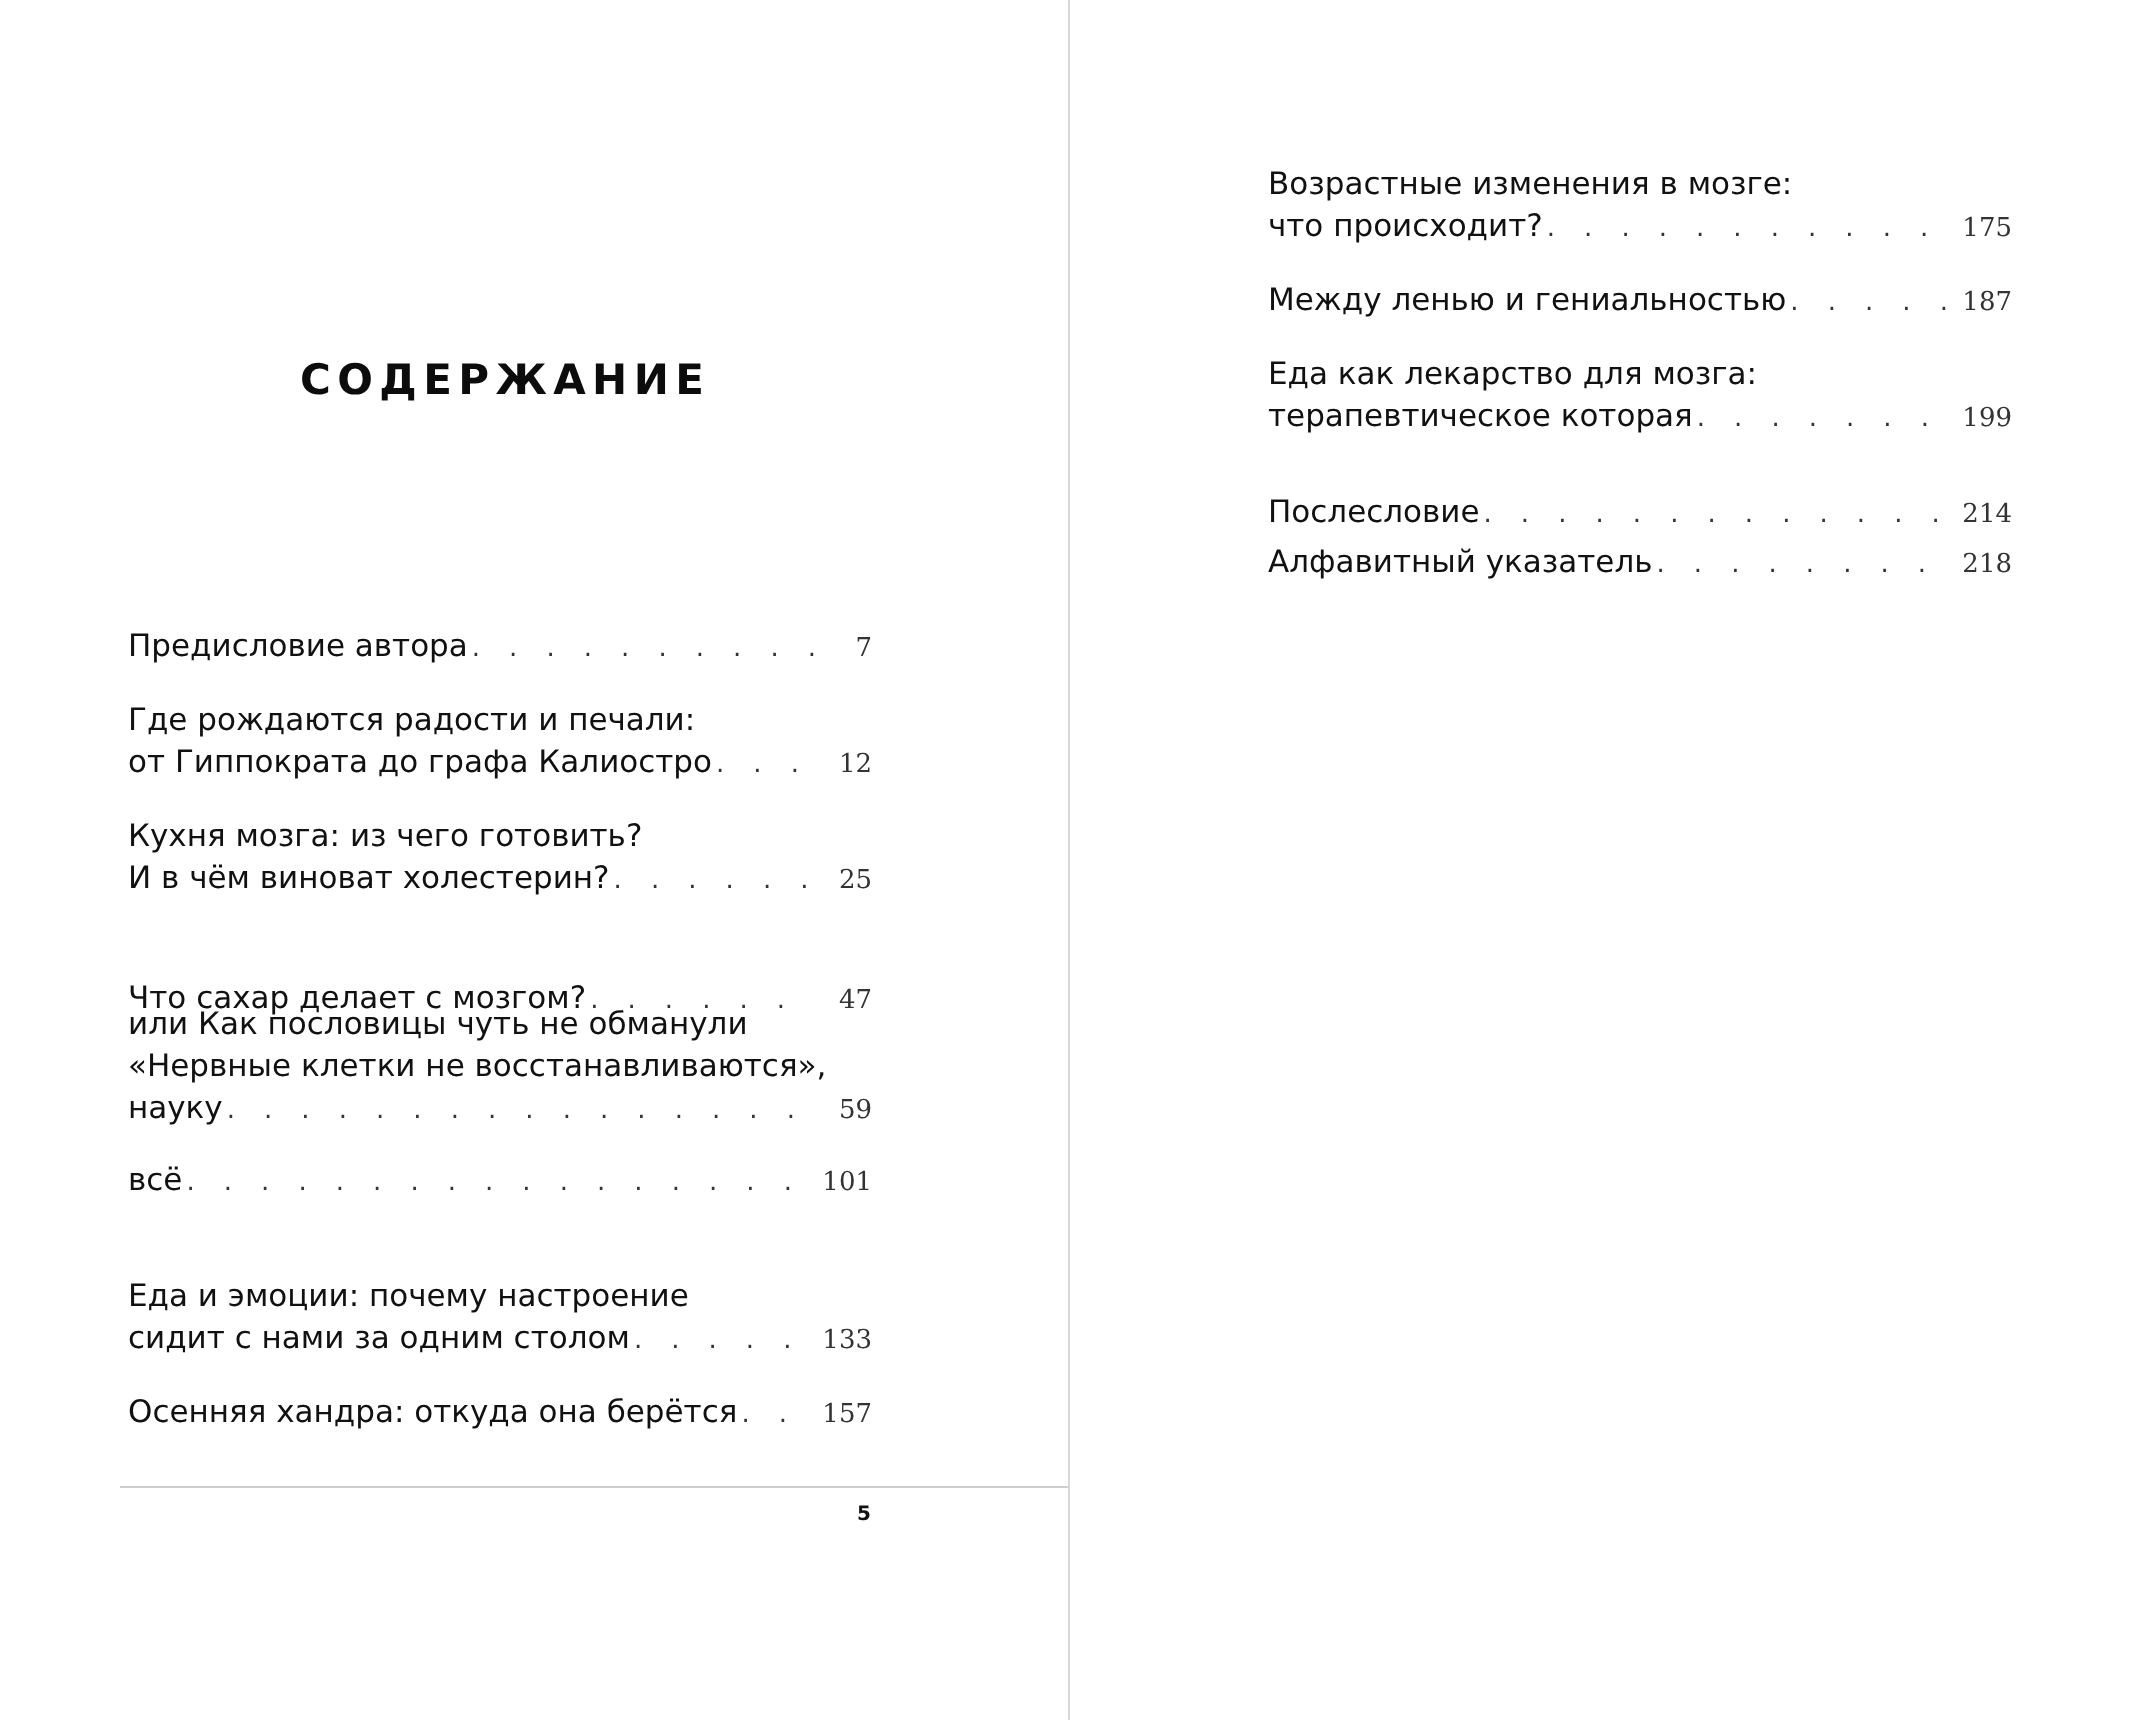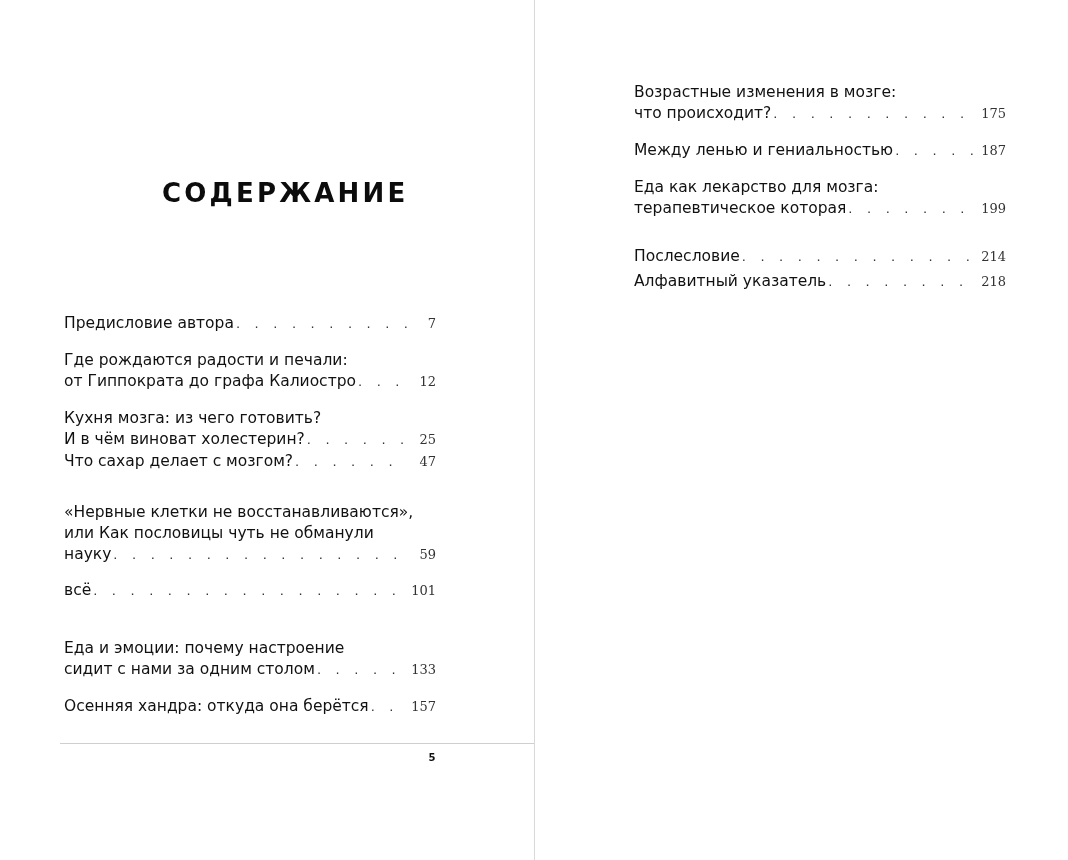--- a/index.html
+++ b/index.html
@@ -15,21 +15,21 @@
   .footer-rule {
     position: absolute; left: 60px; top: 743px; width: 474px; height: 1px;
     background: #cfcfcf;
   }
   .page-number {
     position: absolute; left: 422px; top: 752px; width: 20px; text-align: center;
     font-size: 10px; font-weight: bold; color: #111;
   }
   .toc-title {
     position: absolute; left: 150px; top: 178px;
-    font-size: 26px; font-weight: bold; letter-spacing: 3.2px; color: #0c0c0c; margin-left: 12px;
+    font-size: 21px; font-weight: bold; letter-spacing: 3.2px; color: #0c0c0c;
   }
   .toc-col { position: absolute; }
   .toc-col.left { left: 64px; width: 372px; }
   .toc-col.right { left: 634px; width: 372px; }
   .entry { position: absolute; left: 0; width: 100%; font-size: 15.5px; line-height: 21px; }
   .entry .line { display: block; white-space: nowrap; }
   .entry .last { display: flex; align-items: baseline; }
   .entry .last .txt { white-space: nowrap; }
   .entry .dots {
     flex: 1; overflow: hidden; white-space: nowrap; margin: 0 6px 0 2px;
@@ -64,30 +64,30 @@
       </span>
   </div>
   <div class="entry" style="top:408px">
     <span class="line">Кухня мозга: из чего готовить?</span>
     <span class="last">
         <span class="txt">И в чём виноват холестерин?</span>
         <span class="dots">. . . . . . . . . . . . . . . . . . . . . . . . . . . . . . . . . . . . . . . .</span>
         <span class="pg">25</span>
       </span>
   </div>
-  <div class="entry" style="top:451px">
+  <div class="entry" style="top:489px">
     <span class="last">
         <span class="txt">Что сахар делает с мозгом?</span>
         <span class="dots">. . . . . . . . . . . . . . . . . . . . . . . . . . . . . . . . . . . . . . . .</span>
         <span class="pg">47</span>
       </span>
   </div>
   <div class="entry" style="top:502px">
+    <span class="line">или Как пословицы чуть не обманули</span>
     <span class="line">«Нервные клетки не восстанавливаются»,</span>
-    <span class="line">или Как пословицы чуть не обманули</span>
     <span class="last">
         <span class="txt">науку</span>
         <span class="dots">. . . . . . . . . . . . . . . . . . . . . . . . . . . . . . . . . . . . . . . .</span>
         <span class="pg">59</span>
       </span>
   </div>
   <div class="entry" style="top:580px">
     <span class="last">
         <span class="txt">всё</span>
         <span class="dots">. . . . . . . . . . . . . . . . . . . . . . . . . . . . . . . . . . . . . . . .</span>

